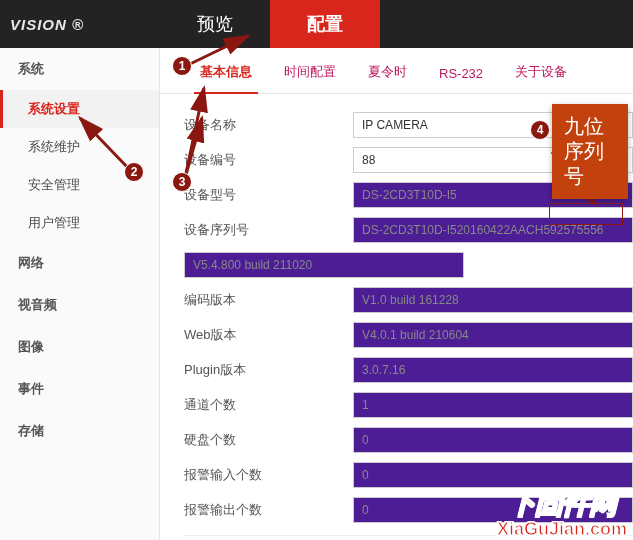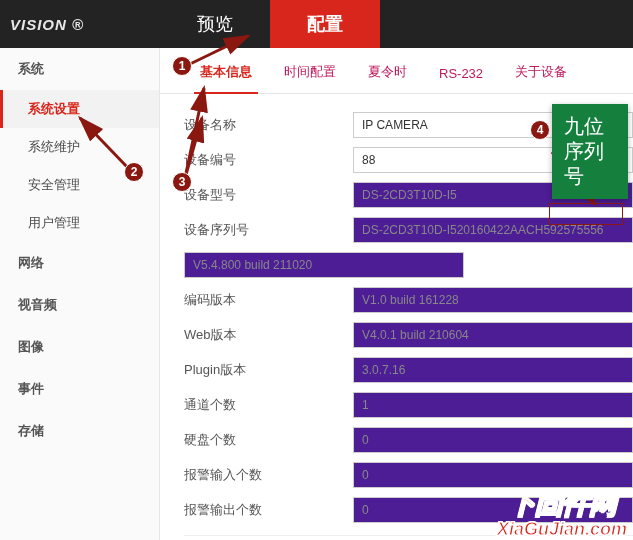--- a/index.html
+++ b/index.html
@@ -156,21 +156,21 @@
     color: #fff;
     font-size: 12px;
     font-weight: bold;
     display: flex;
     align-items: center;
     justify-content: center;
     border: 1px solid #fff;
   }
   .callout {
     position: absolute;
-    background: #15803d;
+    background: #c2410c;
     color: #fff;
     font-size: 20px;
     padding: 10px 12px;
     line-height: 1.25;
     width: 76px;
     box-shadow: 0 2px 6px rgba(0,0,0,.3);
   }
   .highlight-box {
     position: absolute;
     border: 1.5px solid #8a1810;
@@ -188,21 +188,20 @@
     color: #d9261c;
     -webkit-text-stroke: 1.5px #fff;
     text-shadow: 1px 1px 0 #fff, -1px -1px 0 #fff, 1px -1px 0 #fff, -1px 1px 0 #fff;
     letter-spacing: -1px;
     font-style: italic;
   }
   .watermark .wm-en {
     font-size: 18px;
     font-weight: 900;
     color: #d9261c;
-    font-style: italic;
     -webkit-text-stroke: 1px #fff;
     text-shadow: 1px 1px 0 #fff, -1px -1px 0 #fff, 1px -1px 0 #fff, -1px 1px 0 #fff;
     margin-top: -4px;
   }
 </style>
 </head>
 <body>
 
 <div class="topbar">
   <div class="brand">VISION ®</div>

